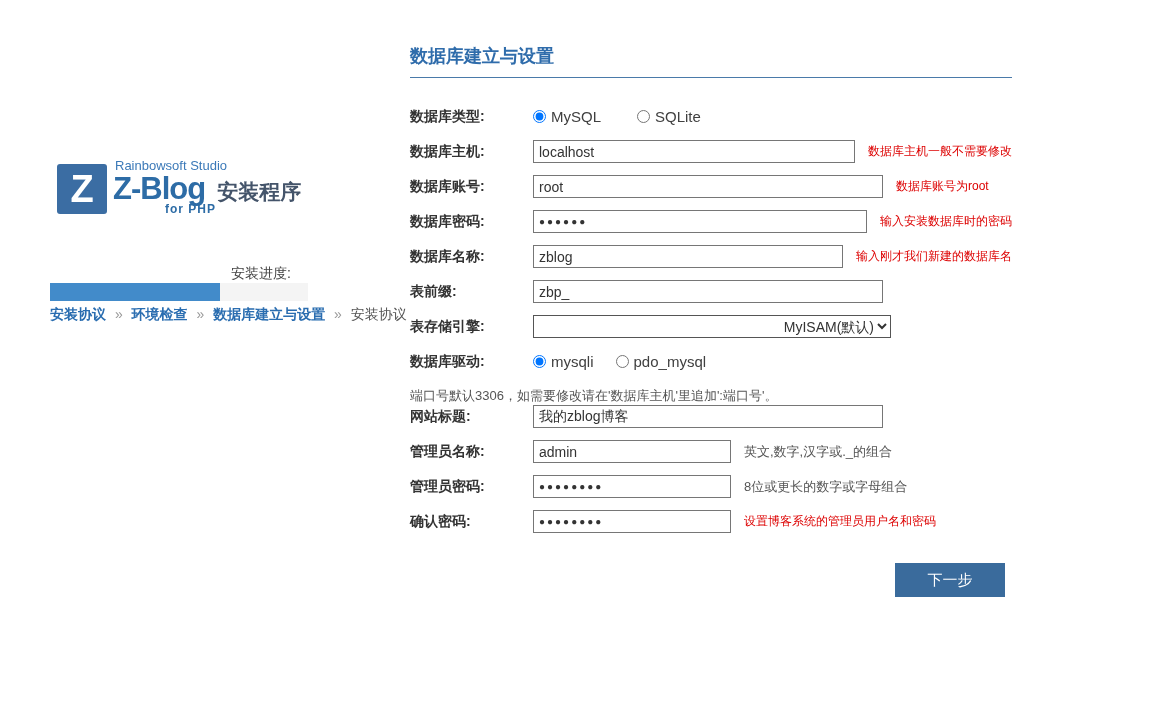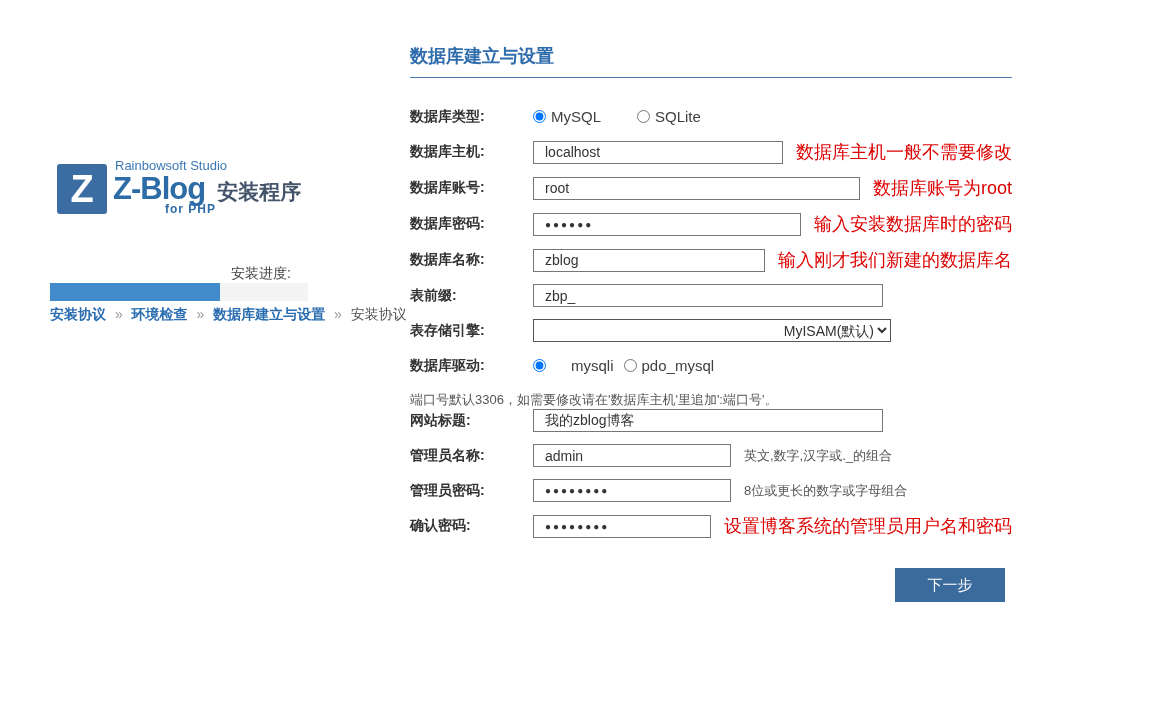--- a/index.html
+++ b/index.html
@@ -30,30 +30,30 @@
 
   
   .main { position:absolute; left:410px; top:44px; width:602px; }
   .section-title { font-size:18px; font-weight:bold; color:#2f6cab; }
   .db-title { border-bottom:1px solid #4a7aa9; padding-bottom:9px; margin-bottom:27px; }
   .site-title { font-size:17px; margin:36px 0 24px 0; }
 
   .form-row { display:flex; align-items:center; margin-bottom:12px; min-height:23px; }
   .form-label { width:123px; flex:0 0 123px; font-weight:bold; font-size:14px; color:#333; }
   input.txt { width:350px; height:23px; border:1px solid #767676; font-size:14px;
-    padding:0 11px; color:#333; font-family:inherit; background:#fff; }
+    padding:0 5px; color:#333; font-family:inherit; background:#fff; }
   input.txt.narrow { width:198px; }
   input.txt.pw { font-size:10px; letter-spacing:2px; font-weight:bold; }
   select.engine { width:358px; height:23px; border:1px solid #555; font-size:14px;
     color:#333; background:#fff; font-family:inherit;text-align:right; }
   .radio-wrap { display:flex; align-items:center; font-size:15px; color:#404040; }
   .radio-wrap input { margin-right:5px; }
   .gap-lg { margin-right:36px; }
-  .gap-sm { margin-right:10px;gap:20px; }
-  .hint { margin-left:13px; font-size:18px; white-space:nowrap; }
+  .gap-sm { margin-right:22px; }
+  .hint { margin-left:13px; font-size:12px; white-space:nowrap; }
   .hint-red { color:#dd0000; }
   .hint-gray { color:#555; font-size:13px; }
   .note { font-size:13px; color:#555; margin-top:14px; }
 
   .btn-row { display:flex; justify-content:flex-end; margin-top:30px; padding-right:7px; }
   button.next { width:110px; height:34px; background:#3a6b9c; color:#fff; border:none;
     font-size:15px; font-family:inherit; cursor:pointer; }
 </style>
 </head>
 <body>

